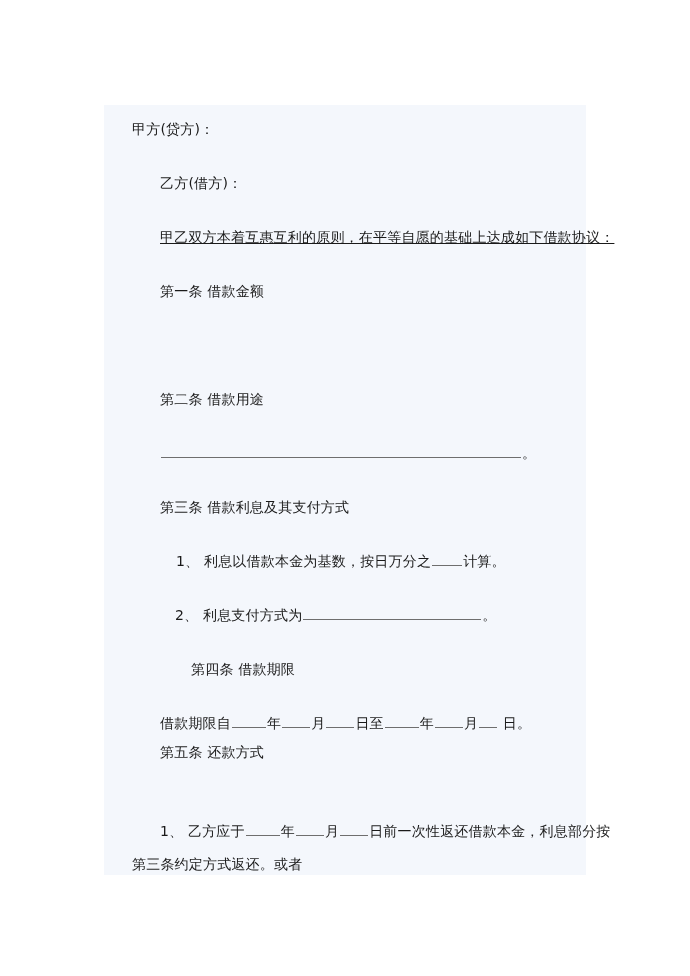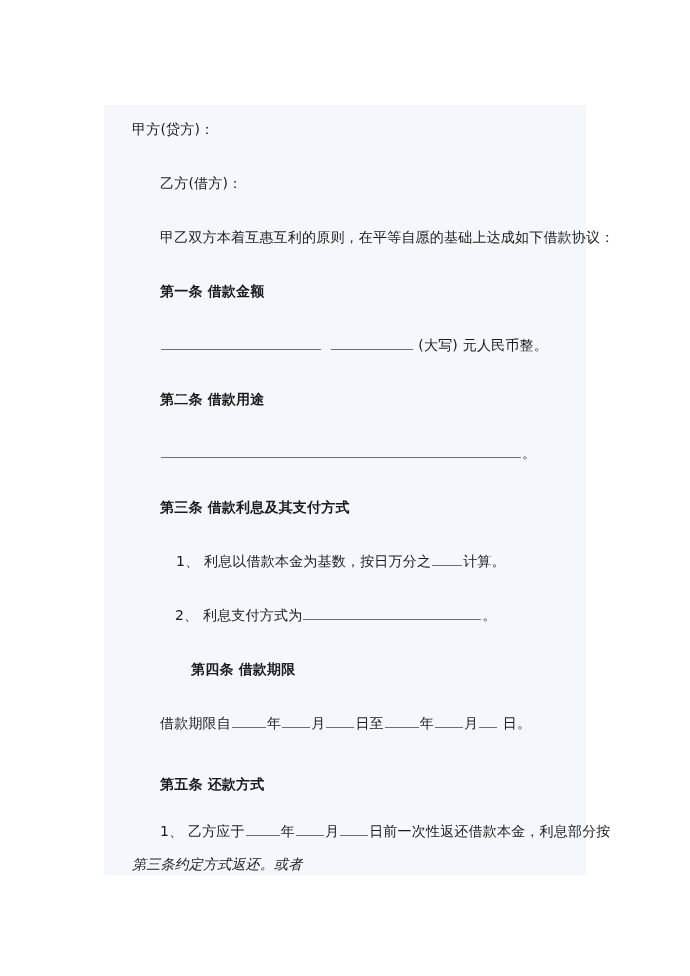--- a/index.html
+++ b/index.html
@@ -26,64 +26,59 @@
     .line {
       position: absolute;
       left: 0;
       white-space: nowrap;
       font-size: 14px;
       line-height: 18px;
       letter-spacing: 0.2px;
       padding-left: 28px;
     }
     .indent { left: 28px; }
-    .heading { font-weight: bold; }
+    .heading { font-weight: normal; }
     .blank {
       display: inline-block;
       border-bottom: 1px solid #6e6e6e;
       height: 13px;
       vertical-align: baseline;
       margin: 0 1px;
     }
   </style>
 </head>
 <body>
 
 <div class="doc-block">
 
   <div class="line" style="top:15px;">甲方(贷方)：</div>
 
   <div class="line indent" style="top:69px;">乙方(借方)：</div>
 
-  <div class="line indent" style="top:123px;">甲乙双方本着互惠互利的原则，在平等自愿的基础上达成如下借款协议：</div>
+  <div class="line indent" style="top:123px;text-decoration:underline;">甲乙双方本着互惠互利的原则，在平等自愿的基础上达成如下借款协议：</div>
 
   <div class="line indent heading" style="top:177px;">第一条 借款金额</div>
-  <div class="line indent" style="top:231px;">
-    <span class="blank" style="width:160px;"></span>
-    <span class="blank" style="width:82px;margin-left:4px;"></span>
-    <span>(大写) 元人民币整。</span>
-  </div>
 
   <div class="line indent heading" style="top:285px;text-align:right;">第二条 借款用途</div>
   <div class="line indent" style="top:339px;">
     <span class="blank" style="width:360px;"></span><span>。</span>
   </div>
 
   <div class="line indent heading" style="top:393px;">第三条 借款利息及其支付方式</div>
   <div class="line indent" style="top:447px;margin-left:16px;">
     <span>1、 利息以借款本金为基数，按日万分之</span><span class="blank" style="width:30px;"></span><span>计算。</span>
   </div>
   <div class="line indent" style="top:501px;margin-left:15px;">
     <span>2、 利息支付方式为</span><span class="blank" style="width:178px;"></span><span>。</span>
   </div>
 
   <div class="line indent heading" style="top:555px;margin-left:31px;">第四条 借款期限</div>
   <div class="line indent" style="top:609px;">
     <span>借款期限自</span><span class="blank" style="width:34px;"></span><span>年</span><span class="blank" style="width:28px;"></span><span>月</span><span class="blank" style="width:28px;"></span><span>日至</span><span class="blank" style="width:34px;"></span><span>年</span><span class="blank" style="width:28px;"></span><span>月</span><span class="blank" style="width:18px;"></span><span> 日。</span>
   </div>
 
-  <div class="line indent heading" style="top:670px;">第五条 还款方式</div>
+  <div class="line indent heading" style="top:638px;">第五条 还款方式</div>
   <div class="line indent" style="top:717px;">
     <span>1、 乙方应于</span><span class="blank" style="width:34px;"></span><span>年</span><span class="blank" style="width:28px;"></span><span>月</span><span class="blank" style="width:28px;"></span><span>日前一次性返还借款本金，利息部分按</span>
   </div>
-  <div class="line" style="top:750px;font-style:italic;">第三条约定方式返还。或者</div>
+  <div class="line" style="top:750px;">第三条约定方式返还。或者</div>
 
 </div>
 
 </body></html>

